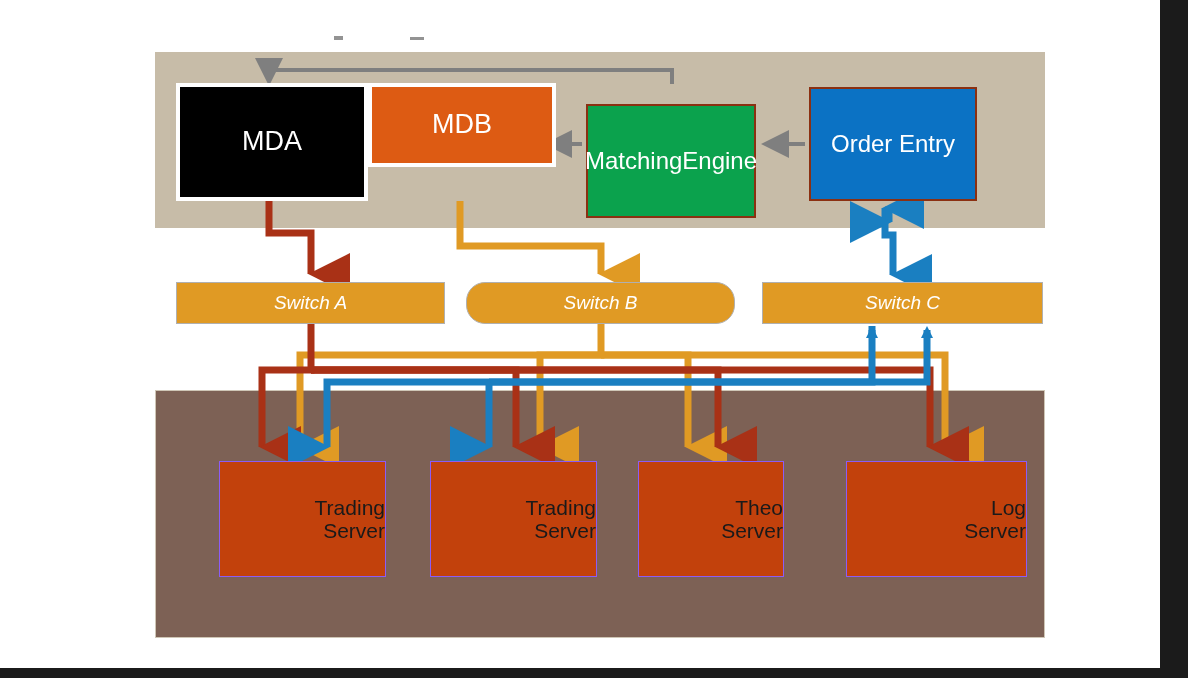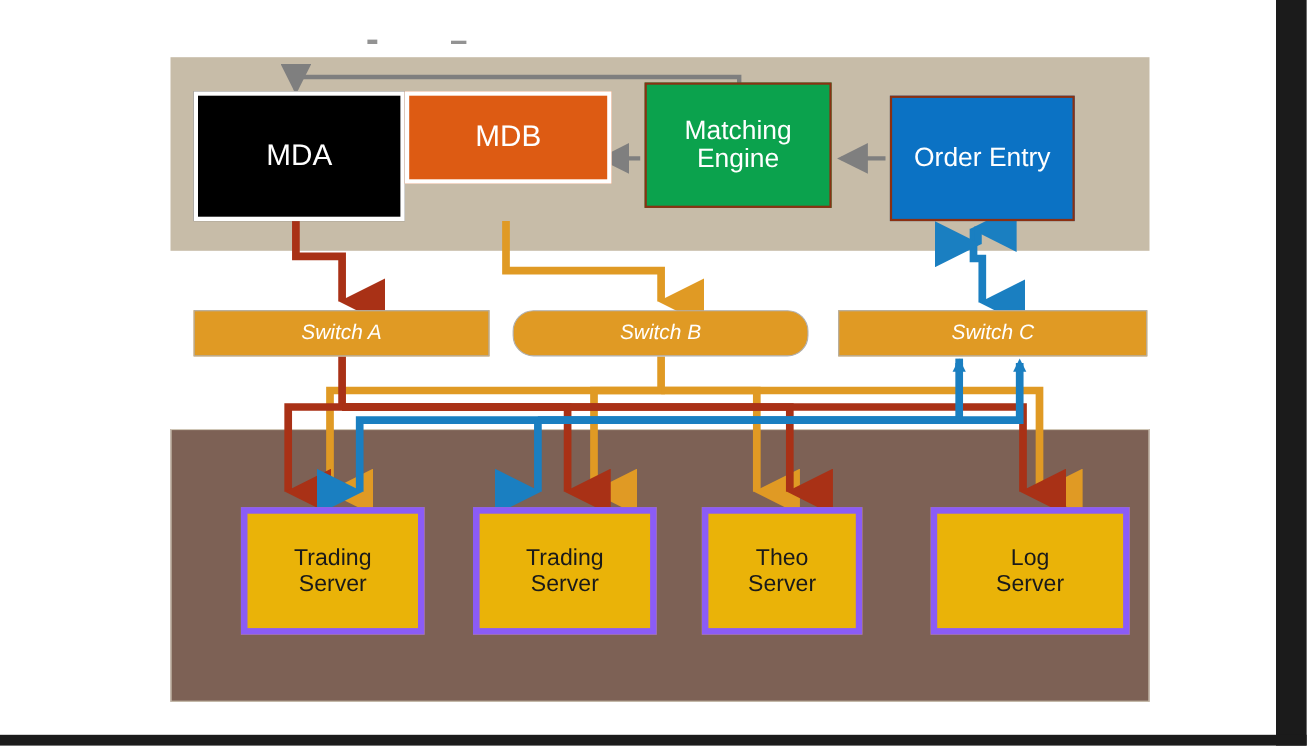--- a/index.html
+++ b/index.html
@@ -24,21 +24,21 @@
   
   .node{position:absolute;box-sizing:border-box;display:flex;align-items:center;
         justify-content:center;text-align:center;line-height:1.1;}
   .node span{display:block;}
 
   .mda{background:#000000;border:4px solid #ffffff;color:#fff;font-size:27px;}
   .mdb{background:#dd5b13;border:4px solid #ffffff;color:#fff;font-size:27px;}
   .match{background:#0ba24d;border:2px solid #8b3012;color:#fff;font-size:24px;}
   .order{background:#0b72c4;border:2px solid #8b3012;color:#fff;font-size:24px;}
   .switch{background:#e09a24;border:1px solid #b0b0b0;color:#fff;font-size:19px;font-style:italic;}
-  .server{background:#eab308;border:6px solid #8b5cf6;color:#1a1a1a;font-size:21px;}
+  .server{background:#c2410c;border:1px solid #8b5cf6;color:#1a1a1a;font-size:21px;align-items:flex-end;}
 
   svg.wires{position:absolute;left:0;top:0;width:1188px;height:678px;overflow:visible;}
 </style>
 </head>
 <body>
 
 <div id="stage">
 
   <div class="ghost" style="left:334px;top:36px;width:9px;height:4px;"></div>
   <div class="ghost" style="left:410px;top:37px;width:14px;height:3px;"></div>
@@ -98,21 +98,21 @@
   </svg>
 
   <div class="node mda" style="left:176px;top:83px;width:192px;height:118px;">
     <span>MDA</span>
   </div>
 
   <div class="node mdb" style="left:368px;top:83px;width:188px;height:84px;">
     <span>MDB</span>
   </div>
 
-  <div class="node match" style="left:586px;top:75px;width:170px;height:114px;flex-direction:column;">
+  <div class="node match" style="left:586px;top:104px;width:170px;height:114px;flex-direction:row;">
     <span>Matching</span>
     <span>Engine</span>
   </div>
 
   <div class="node order" style="left:809px;top:87px;width:168px;height:114px;">
     <span>Order Entry</span>
   </div>
 
   <div class="node switch" style="left:176px;top:282px;width:269px;height:42px;">
     <span>Switch A</span>

